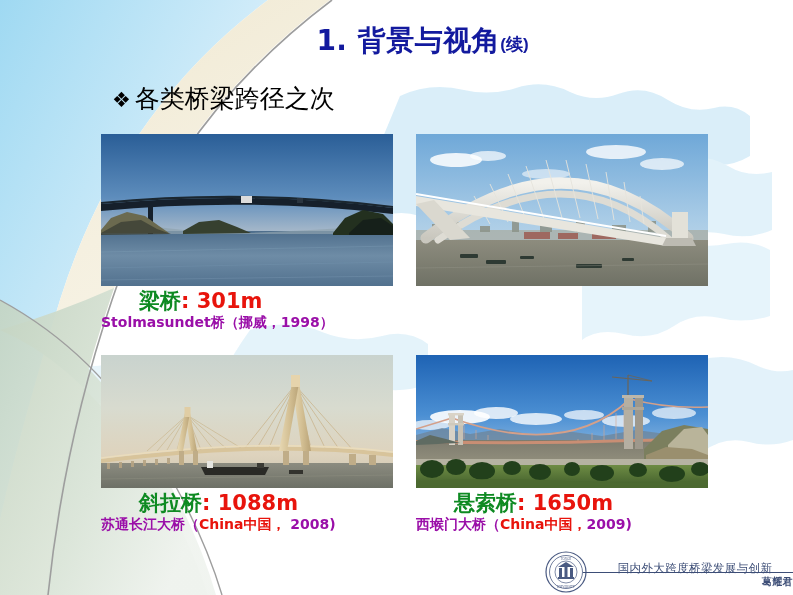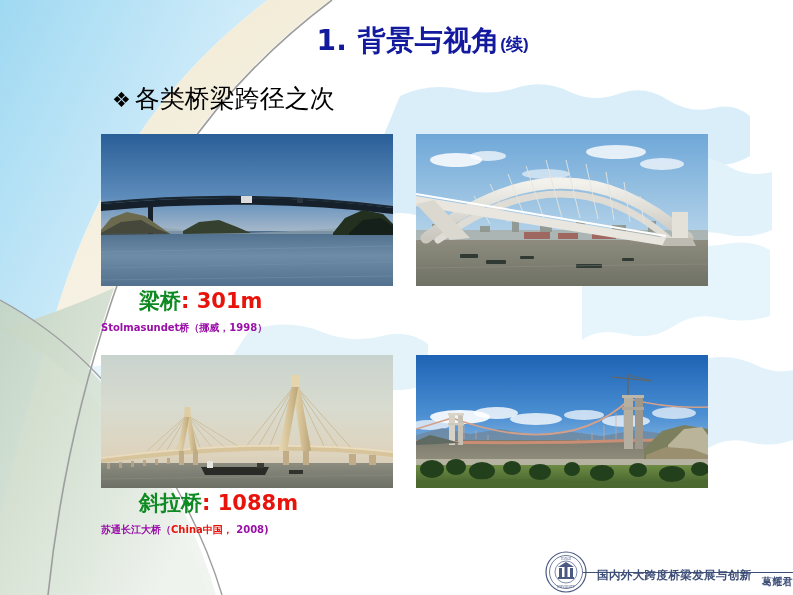--- a/index.html
+++ b/index.html
@@ -51,34 +51,34 @@
 
   .cap{margin-top:4px;white-space:nowrap;line-height:1.05;}
   .cap-main{
     font-size:21px;font-weight:bold;
     font-family:"DejaVu Sans","Liberation Sans",sans-serif;
     margin-left:38px;
   }
   .cap-type{color:#0E8A22;}
   .cap-span{color:#E8140C;}
   .cap-sub{
-    font-size:10px;font-weight:bold;color:#9A0FA8;margin-top:11px;
+    font-size:14px;font-weight:bold;color:#9A0FA8;margin-top:3px;
     font-family:"DejaVu Sans","Liberation Sans",sans-serif;
   }
   .cap-sub .hl{color:#E8140C;}
 
   
   .footer{position:absolute;left:545px;top:549px;width:248px;height:46px;}
   .seal{position:absolute;left:0;top:2px;width:42px;height:42px;}
   .footer-rule{
     position:absolute;left:38px;top:23px;width:210px;height:1px;background:#3D4E77;
   }
   .footer-line1{
-    position:absolute;left:52px;top:19px;width:196px;text-align:left;
-    font-size:11.5px;font-weight:bold;color:#3D4E77;letter-spacing:.4px;
+    position:absolute;left:52px;top:12px;width:196px;text-align:center;
+    font-size:11.5px;font-weight:normal;color:#3D4E77;letter-spacing:.4px;
     font-family:"DejaVu Sans","Liberation Sans",sans-serif;white-space:nowrap;
   }
   .footer-line2{
     position:absolute;left:52px;top:26px;width:196px;text-align:right;
     font-size:10px;font-weight:bold;color:#3D4E77;letter-spacing:.4px;
     font-family:"DejaVu Sans","Liberation Sans",sans-serif;white-space:nowrap;
   }
 </style>
 </head>
 <body>
@@ -472,20 +472,28 @@
             <ellipse cx="96" cy="113" rx="9" ry="7"></ellipse>
             <ellipse cx="124" cy="117" rx="11" ry="8"></ellipse>
             <ellipse cx="156" cy="114" rx="8" ry="7"></ellipse>
             <ellipse cx="186" cy="118" rx="12" ry="8"></ellipse>
             <ellipse cx="222" cy="115" rx="9" ry="7"></ellipse>
             <ellipse cx="256" cy="119" rx="13" ry="8"></ellipse>
             <ellipse cx="284" cy="114" rx="9" ry="7"></ellipse>
           </g>
           <path d="M0 126 Q80 122 150 126 Q220 130 292 125 L292 133 L0 133 Z" fill="#4C6A30" opacity="0.85"></path>
         </svg>
+      </div>
+      <div class="cap">
+        <div class="cap-main">
+          <span class="cap-type">悬索桥</span><span class="cap-span">: 1650m</span>
+        </div>
+        <div class="cap-sub">
+          <span>西堠门大桥（</span><span class="hl">China中国，</span><span>2009)</span>
+        </div>
       </div>
     </div>
 
   </div>
 
   <div class="footer">
     <svg class="seal" viewBox="0 0 42 42">
       <circle cx="21" cy="21" r="20" fill="none" stroke="#4A5A82" stroke-width="1.2"></circle>
       <circle cx="21" cy="21" r="16.5" fill="none" stroke="#4A5A82" stroke-width="0.8"></circle>
       <circle cx="21" cy="21" r="11" fill="none" stroke="#4A5A82" stroke-width="0.7"></circle>

